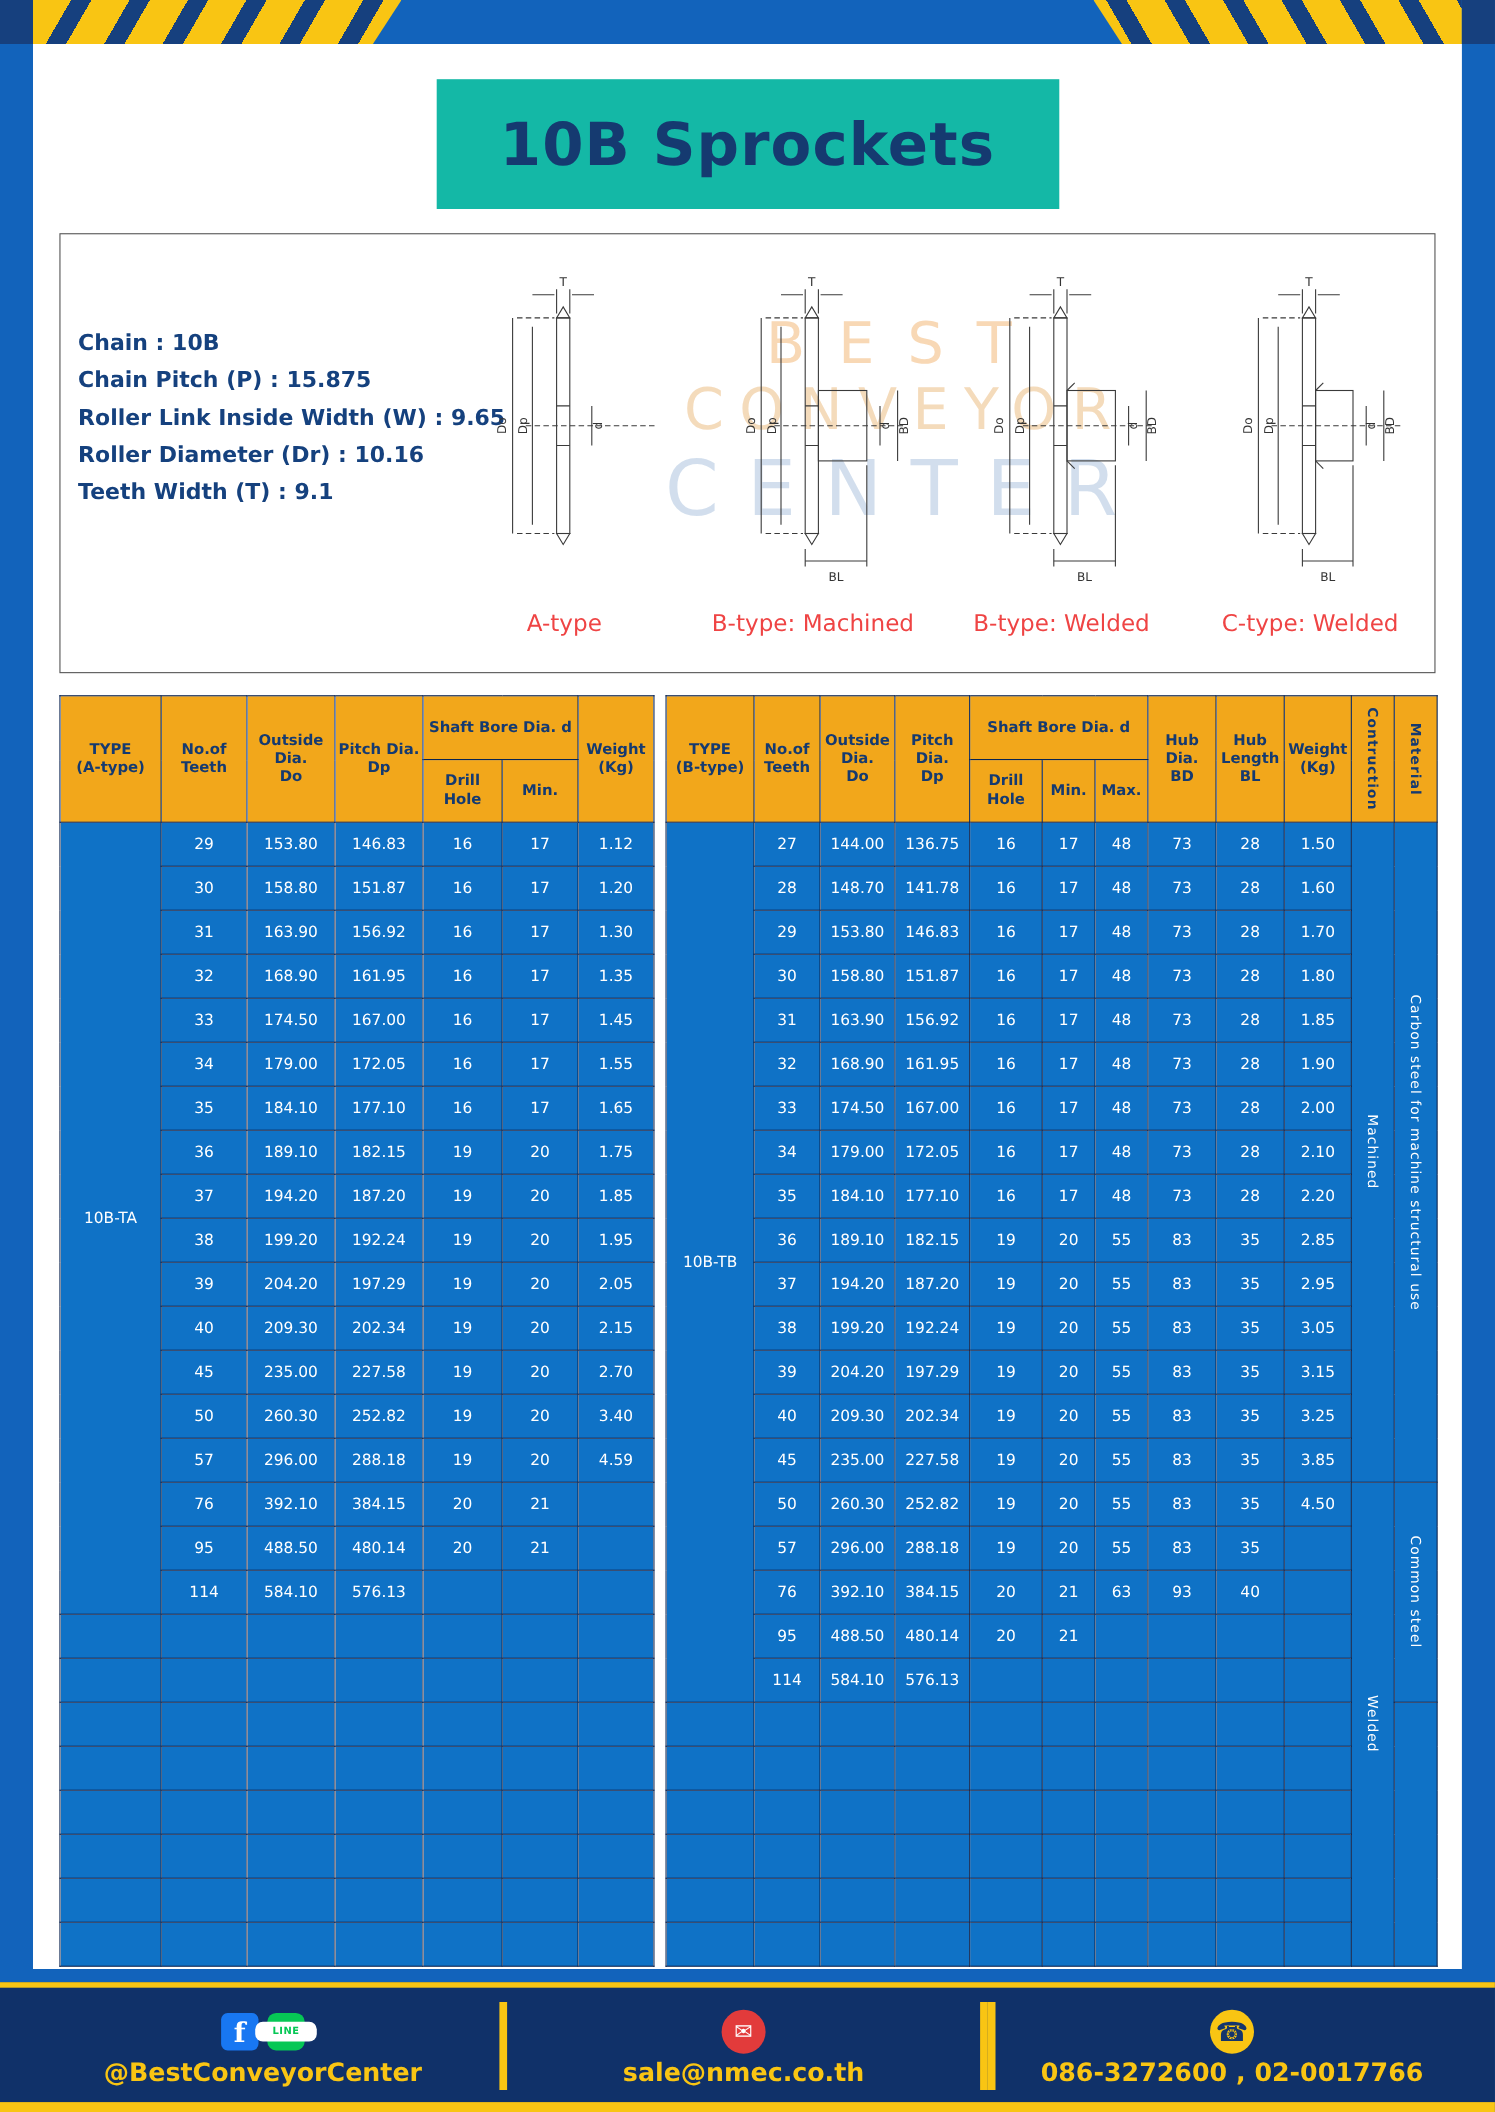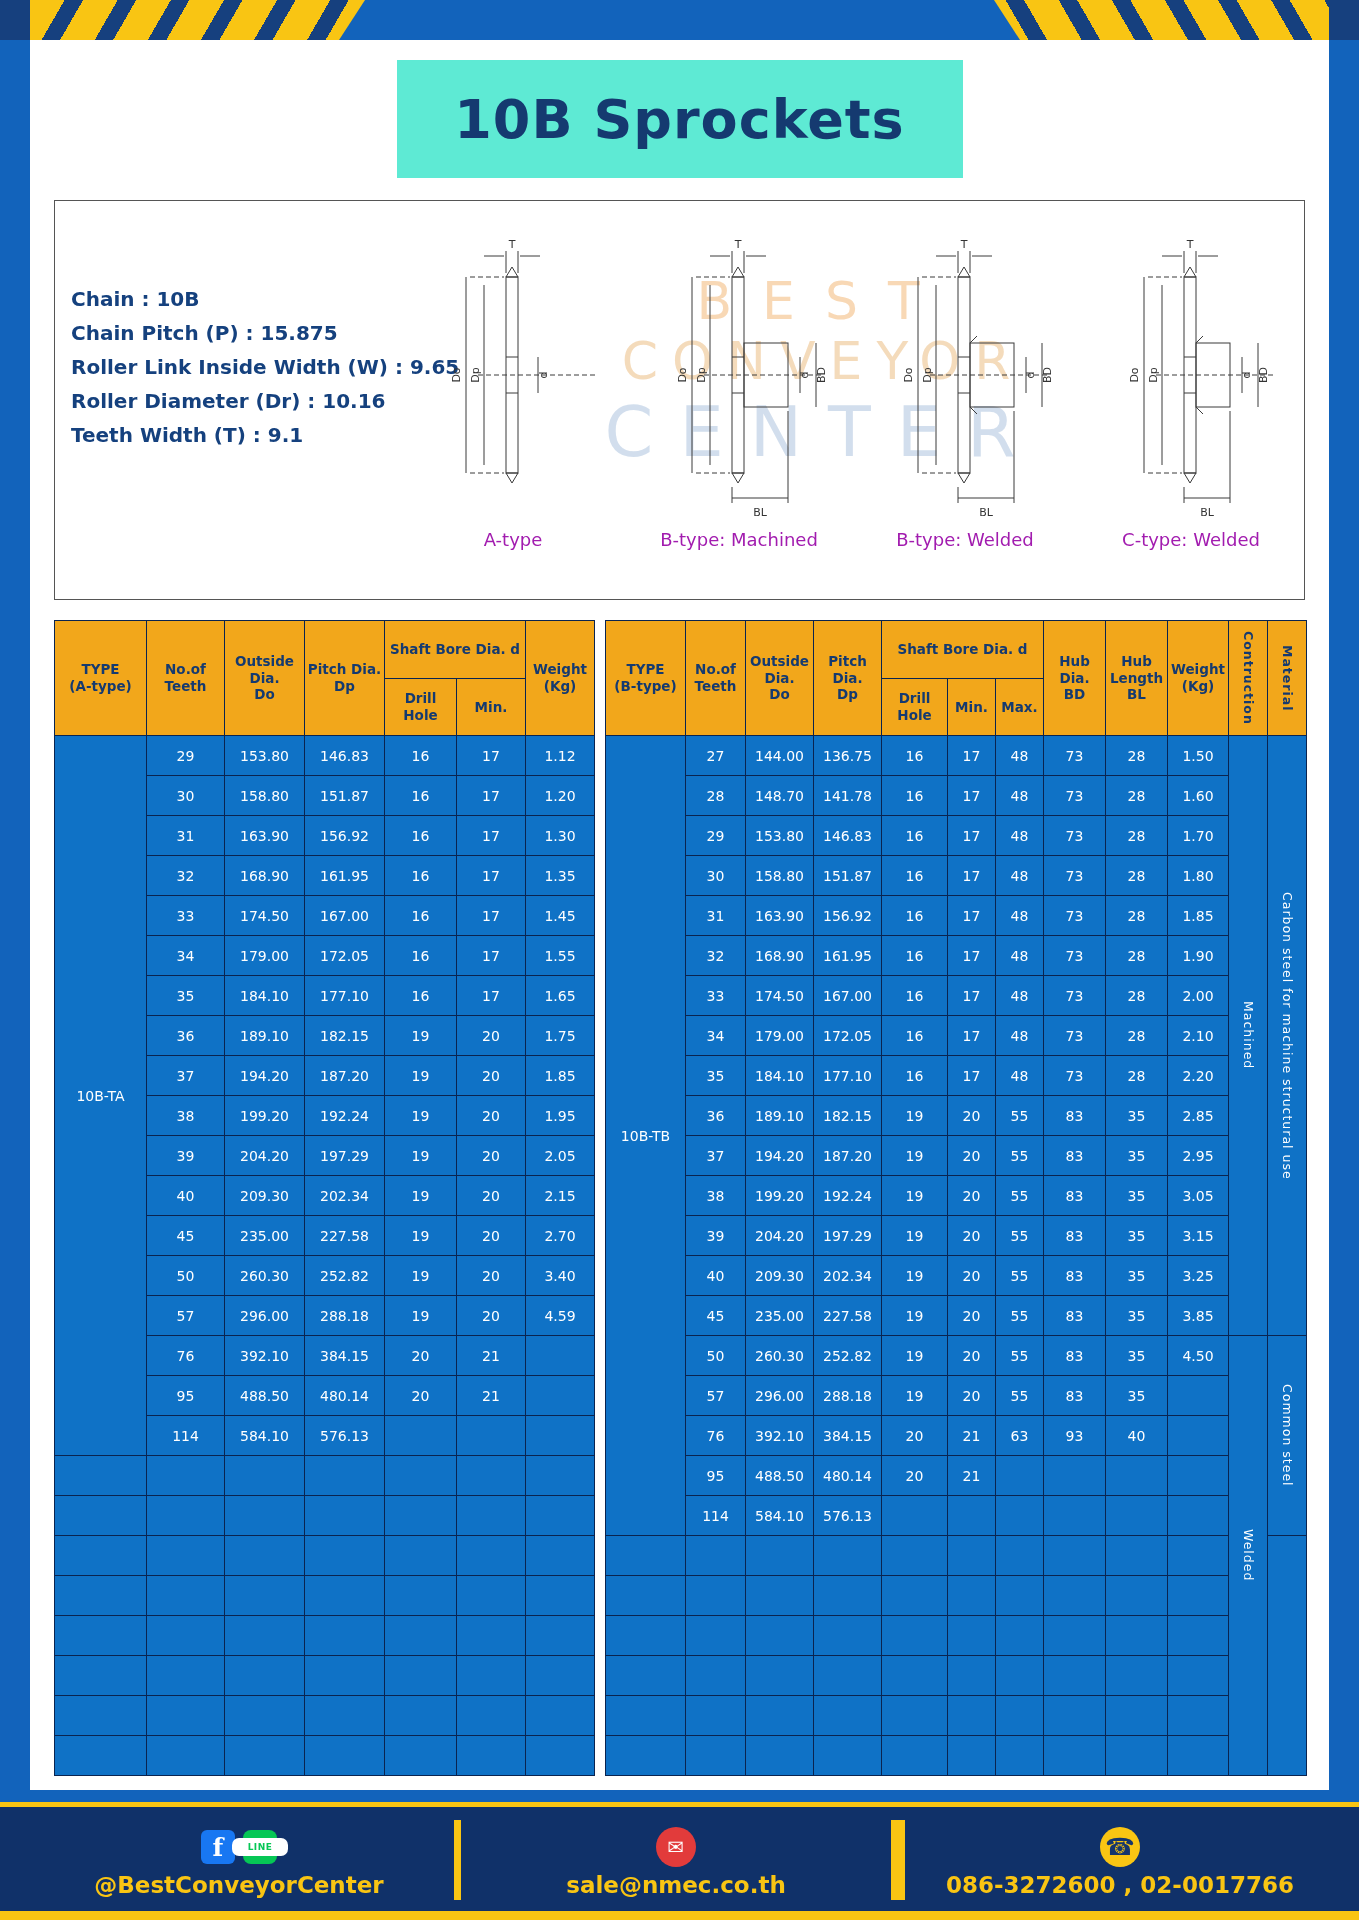--- a/index.html
+++ b/index.html
@@ -9,29 +9,29 @@
 
   
   .corner{position:absolute;top:0;width:30px;height:40px;background:#16407e}
   .corner.left{left:0}.corner.right{right:0}
   .hazard{position:absolute;top:0;height:40px;width:335px}
   .hazard.left{left:30px;background:repeating-linear-gradient(120deg,#f9c513 0 30px,#16407e 30px 46px);clip-path:polygon(0 0,100% 0,calc(100% - 26px) 100%,0 100%)}
   .hazard.right{right:30px;background:repeating-linear-gradient(60deg,#f9c513 0 30px,#16407e 30px 46px);clip-path:polygon(0 0,100% 0,100% 100%,26px 100%)}
 
   .sheet{position:absolute;left:30px;right:30px;top:40px;bottom:130px;background:#fff}
 
-  .banner{width:566px;height:118px;background:#5eead4;margin:20px auto 0;display:flex;align-items:center;justify-content:center}
+  .banner{width:566px;height:118px;background:#14b8a6;margin:32px auto 0;display:flex;align-items:center;justify-content:center}
   .banner h1{font-size:54px;font-weight:bold;color:#153a70;letter-spacing:1px}
 
   .spec-box{position:relative;margin:22px 24px 0;border:1.5px solid #555;height:400px;display:flex;overflow:hidden;background:#fff}
   .spec-text{width:345px;padding:86px 0 0 16px;display:flex;flex-direction:column;gap:10px;z-index:2}
   .spec-line{color:#15417e;font-weight:bold;font-size:20px;white-space:nowrap}
   .diagram-area{flex:1;display:flex;align-items:flex-start;justify-content:space-around;padding-top:34px;z-index:2}
   figure{display:flex;flex-direction:column;align-items:center}
-  figcaption{font-size:18px;color:#a21caf;margin-top:2px}
+  figcaption{font-size:21px;color:#ef4444;margin-top:16px}
   .watermark{position:absolute;left:44%;top:70px;text-align:center;pointer-events:none;z-index:1;opacity:.45}
   .wm-line{font-weight:normal;color:#f0a95c}
   .wm-line.l1{font-size:52px;letter-spacing:30px}
   .wm-line.l2{font-size:52px;letter-spacing:14px;color:#e8b06a}
   .wm-line.l3{font-size:70px;letter-spacing:26px;color:#9db8d8}
 
   .tables{display:flex;gap:10px;margin:20px 24px 0;align-items:flex-start}
   table{border-collapse:collapse;table-layout:fixed}
   .table-a{width:540px}
   .table-b{width:701px}

